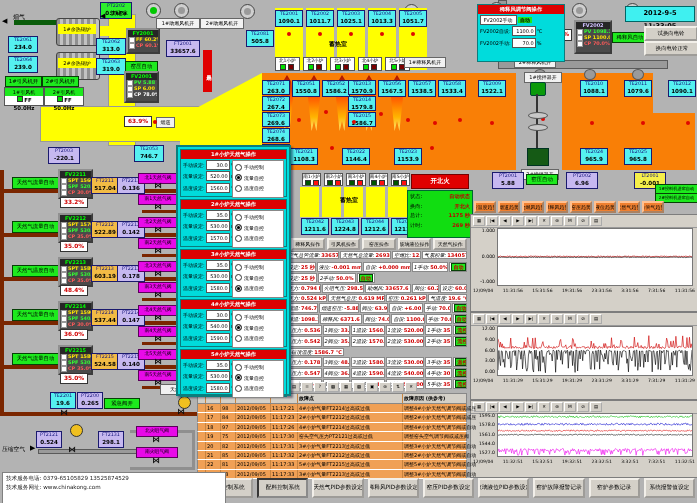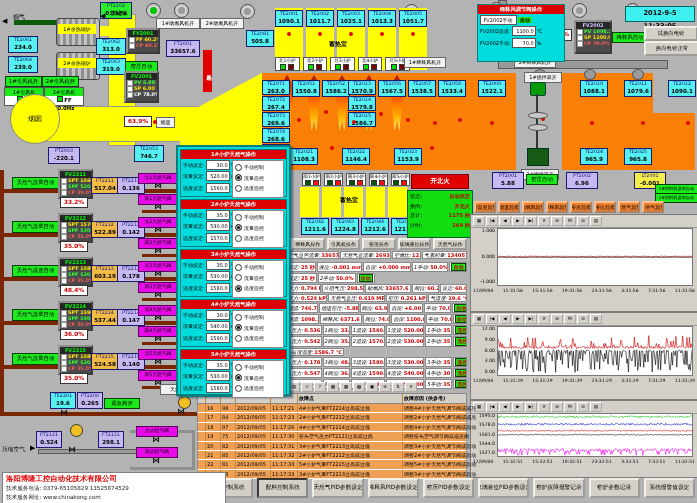--- a/index.html
+++ b/index.html
@@ -164,23 +164,20 @@
   <div class="glabel" style="left:5px;top:76px;width:35px;height:9px;">1#引风机开</div>
   <div class="glabel" style="left:42px;top:76px;width:35px;height:9px;">2#引风机开</div>
   <div class="abs" style="left:4px;top:87px;width:38px;height:17px;border:1px solid #555;background:#fff;">
     <div style="background:#1dea1d;font-size:5px;line-height:8px;text-align:center;">1#引风机</div>
     <div style="font-size:5.4px;line-height:8px;text-align:center;font-weight:bold;"><i class="sq2 g" style="background:#00e000;"></i><span>FF 50.0Hz</span></div>
   </div>
   <div class="abs" style="left:44px;top:87px;width:38px;height:17px;border:1px solid #555;background:#fff;">
     <div style="background:#1dea1d;font-size:5px;line-height:8px;text-align:center;">2#引风机</div>
     <div style="font-size:5.4px;line-height:8px;text-align:center;font-weight:bold;"><i class="sq2 g" style="background:#00e000;"></i><span>FF 50.0Hz</span></div>
   </div>
-  <div class="abs" style="left:10px;top:94px;width:48px;height:48px;background:#ffff00;border:1px solid #888;border-radius:50%;display:flex;align-items:center;justify-content:center;font-size:7px;">
-      <span>烟囱</span>
-    </div>
   <div class="b2 lav" style="left:48px;top:147px;width:30px;">
       <span class="bid">PT2003</span>
       <b class="bv">-220.1</b>
     </div>
   <div class="ctrl" style="left:126px;top:28px;width:30px;height:22px;">
     <span class="hd">FY2001</span>
     <span class="r">
         <i class="sq"></i>
         <span class="t1">FF 60.2%</span>
       </span>
@@ -1233,21 +1230,20 @@
       <div class="bbtn on">配料控制系统</div>
       <div class="bbtn">天然气PID参数设定</div>
       <div class="bbtn">稀释风PID参数设定</div>
       <div class="bbtn">窑压PID参数设定</div>
       <div class="bbtn">玻璃液位PID参数设定</div>
       <div class="bbtn">窑炉故障报警记录</div>
       <div class="bbtn">窑炉参数记录</div>
       <div class="bbtn">系统报警值设定</div>
     </div>
   <div class="company">
-    <div class="cname">洛阳博隆工控自动化技术有限公司</div>
     <div class="cline">技术服务电话: 0379-65105829  13525874529</div>
     <div class="cline">技术服务网址: www.chinakong.com</div>
   </div>
 
   <div id="popup">
 
   <div class="psec">
       <div class="ptitle">1#小炉天然气操作</div>
       <div>
 

